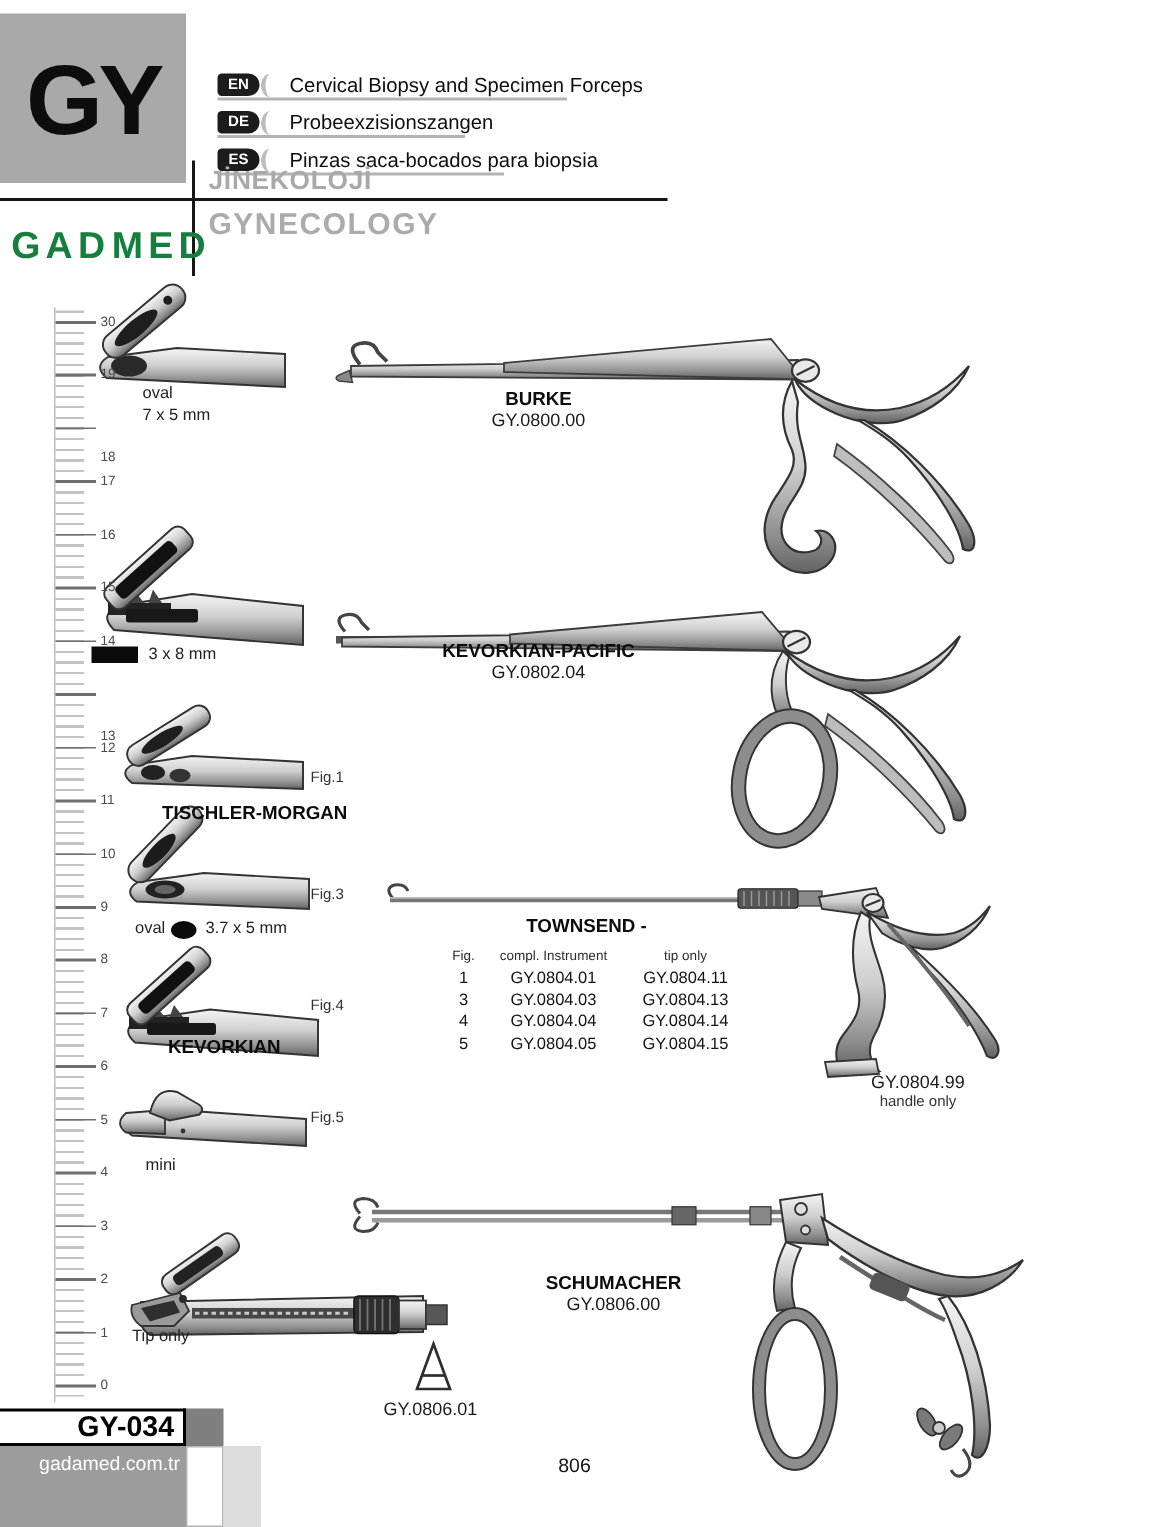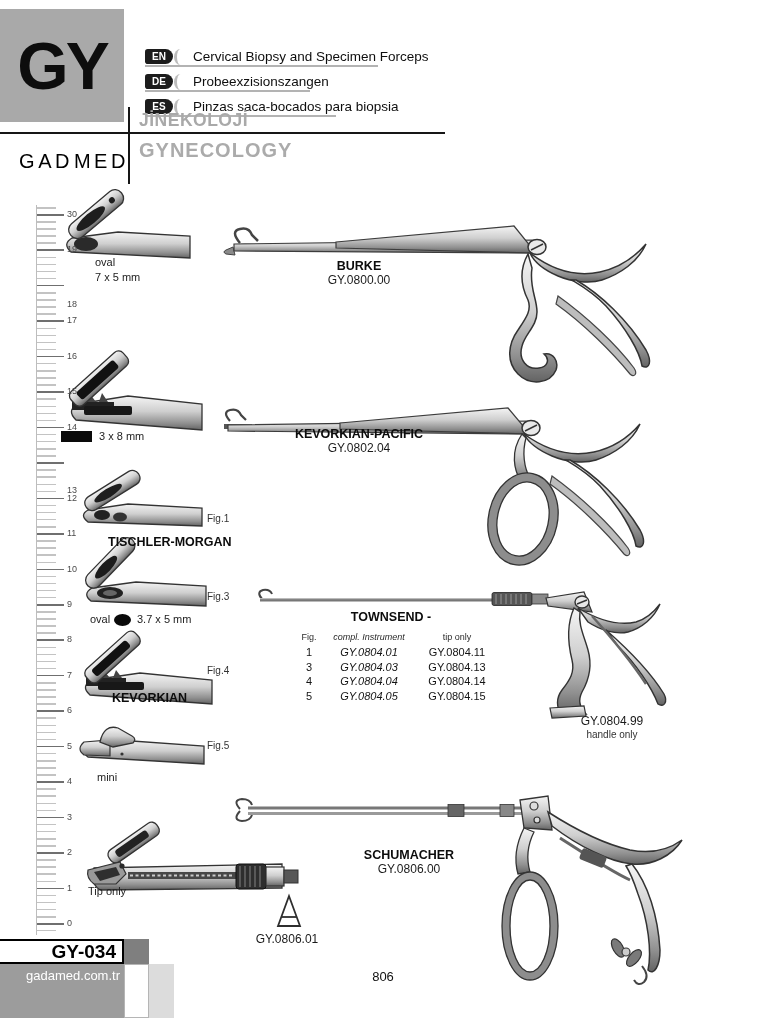--- a/index.html
+++ b/index.html
@@ -17,42 +17,42 @@
     font-size:10px;font-weight:700;border-radius:3px 8px 8px 3px;
     display:flex;align-items:center;justify-content:center;padding:0 4px;box-sizing:border-box;}
   .lang-cres{width:10px;height:16px;border-left:3px solid #bcbcbc;border-radius:50%;margin-left:1px;}
   .lang-text{font-size:13.5px;color:#0e0e0e;margin-left:6px;white-space:nowrap;}
   .lang-underline{height:2.4px;background:#b3b3b3;}
   .sec-local{left:139px;top:110px;font-size:17.5px;font-weight:700;color:#a9a9a9;letter-spacing:.5px;}
   .sec-en{left:139px;top:139px;font-size:20px;font-weight:700;color:#ababab;letter-spacing:1px;}
   .hline{left:0;top:132px;width:445px;height:2px;background:#161616;}
   .vline{left:128px;top:107px;width:2px;height:77px;background:#161616;}
   .brand{left:26px;top:150px;width:96px;display:flex;align-items:center;justify-content:center;}
-  .brand .bt{font-size:20px;font-weight:400;letter-spacing:3.5px;color:#000000;}
+  .brand .bt{font-size:25px;font-weight:700;letter-spacing:3.5px;color:#15803d;}
   .brand svg{margin:0 1px 2px 0;}
   
   .ruler{left:36px;top:205px;width:46px;height:730px;border-left:1px solid #bdbdbd;}
   .ruler::before{content:"";position:absolute;left:0;top:2px;width:19px;height:724px;
     background:repeating-linear-gradient(to bottom,#c3c3c3 0 1.5px,transparent 1.5px 7.09px);}
   .ruler .rmaj{position:absolute;left:0;width:27px;height:1.6px;background:#6f6f6f;}
   .ruler .rnum{position:absolute;left:30px;font-size:9px;color:#4a4a4a;line-height:9px;}
   
   .lbl{white-space:nowrap;}
   .name{font-size:12.5px;font-weight:700;color:#0c0c0c;}
   .code{font-size:12px;color:#1a1a1a;}
   .small{font-size:11px;color:#222;}
   .fig{font-size:10px;color:#333;}
   .ctr{transform:translateX(-50%);text-align:center;}
   .swatch-rect{left:61px;top:431px;width:31px;height:11px;background:#0a0a0a;}
   .swatch-oval{left:114px;top:614px;width:17px;height:12px;background:#0a0a0a;border-radius:50%;}
   
   .ttab{left:294px;top:630px;width:206px;font-size:11px;color:#141414;}
   .ttab .trow{display:flex;height:14.7px;align-items:center;}
   .ttab .c0{width:30px;text-align:center;}
-  .ttab .c1{width:90px;text-align:center;font-style:italic;}
+  .ttab .c1{width:90px;text-align:center;}
   .ttab .c2{width:86px;text-align:center;}
   .ttab .thead{font-size:9px;color:#2b2b2b;}
   
   .f-code{left:0;top:939px;width:124px;height:25px;background:#fff;border:2.5px solid #000;
     border-left:none;box-sizing:border-box;display:flex;align-items:center;justify-content:flex-end;
     padding-right:6px;font-size:19px;font-weight:700;color:#000;}
   .f-dark{left:124px;top:939px;width:25px;height:25px;background:#7f7f7f;}
   .f-gray{left:0;top:964px;width:124px;height:69px;background:#9c9c9c;
     text-align:right;box-sizing:border-box;padding:4px 4px 0 0;font-size:13px;color:#fff;}
   .f-white{left:124px;top:964px;width:25px;height:54px;background:#fff;border:1px solid #b5b5b5;box-sizing:border-box;}

